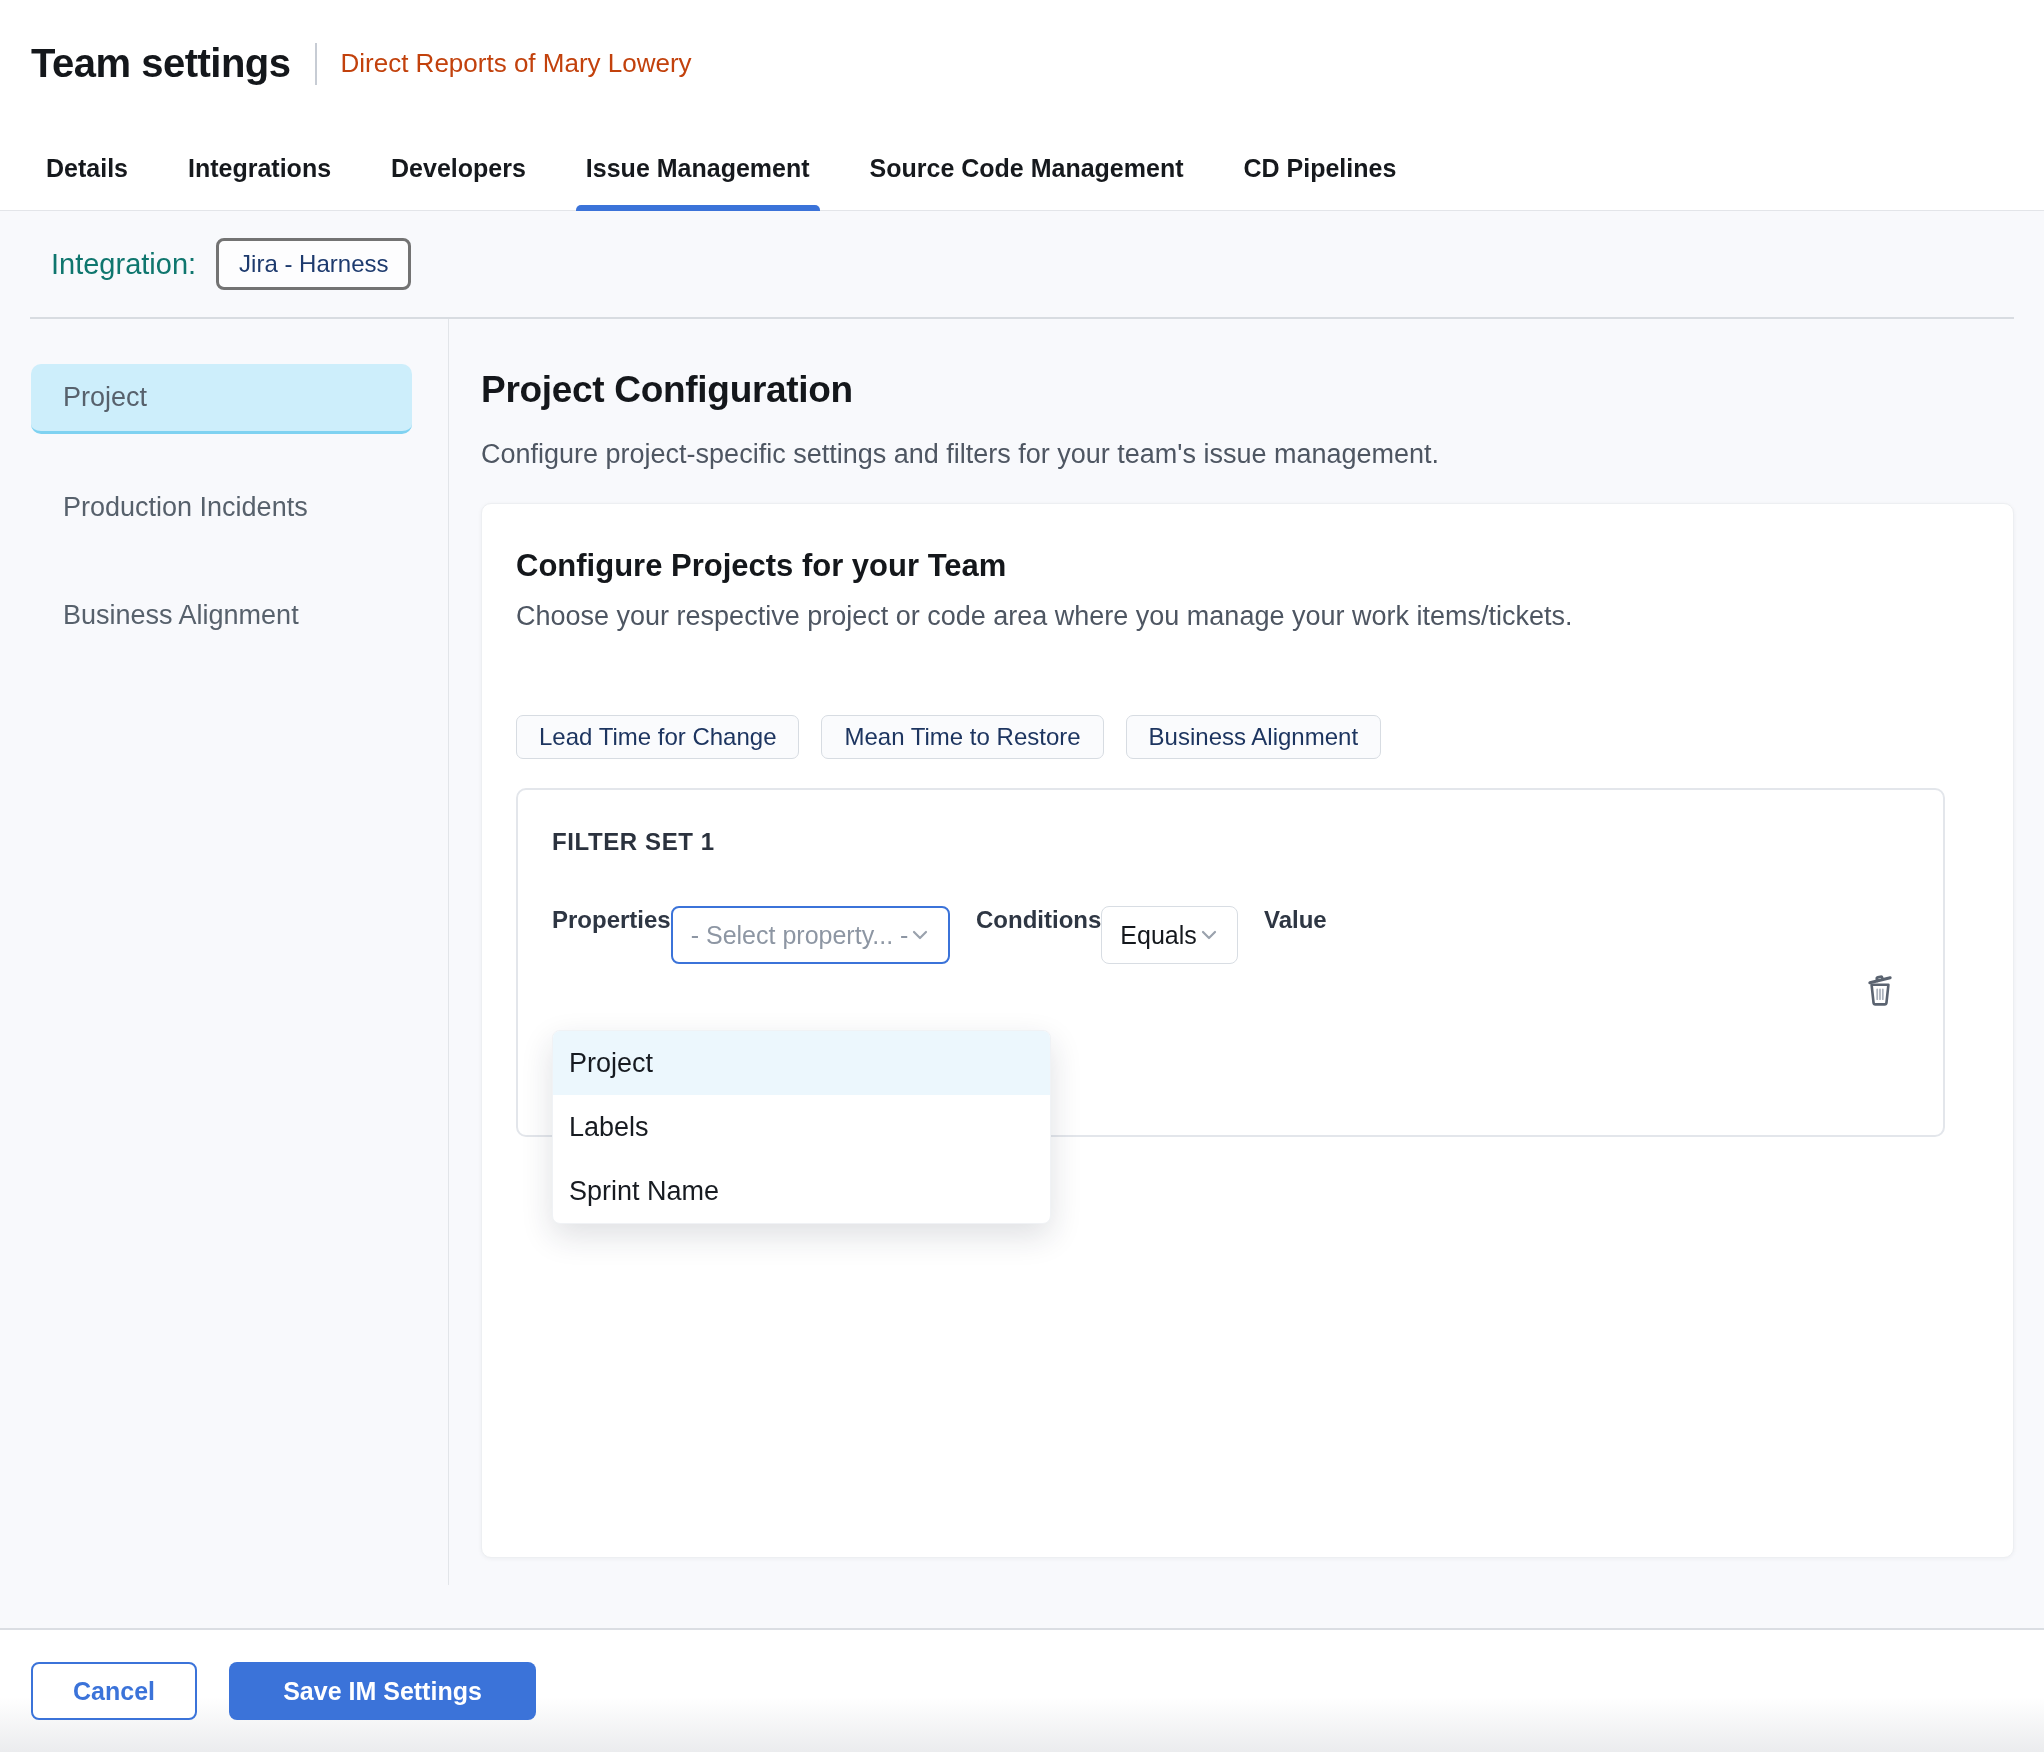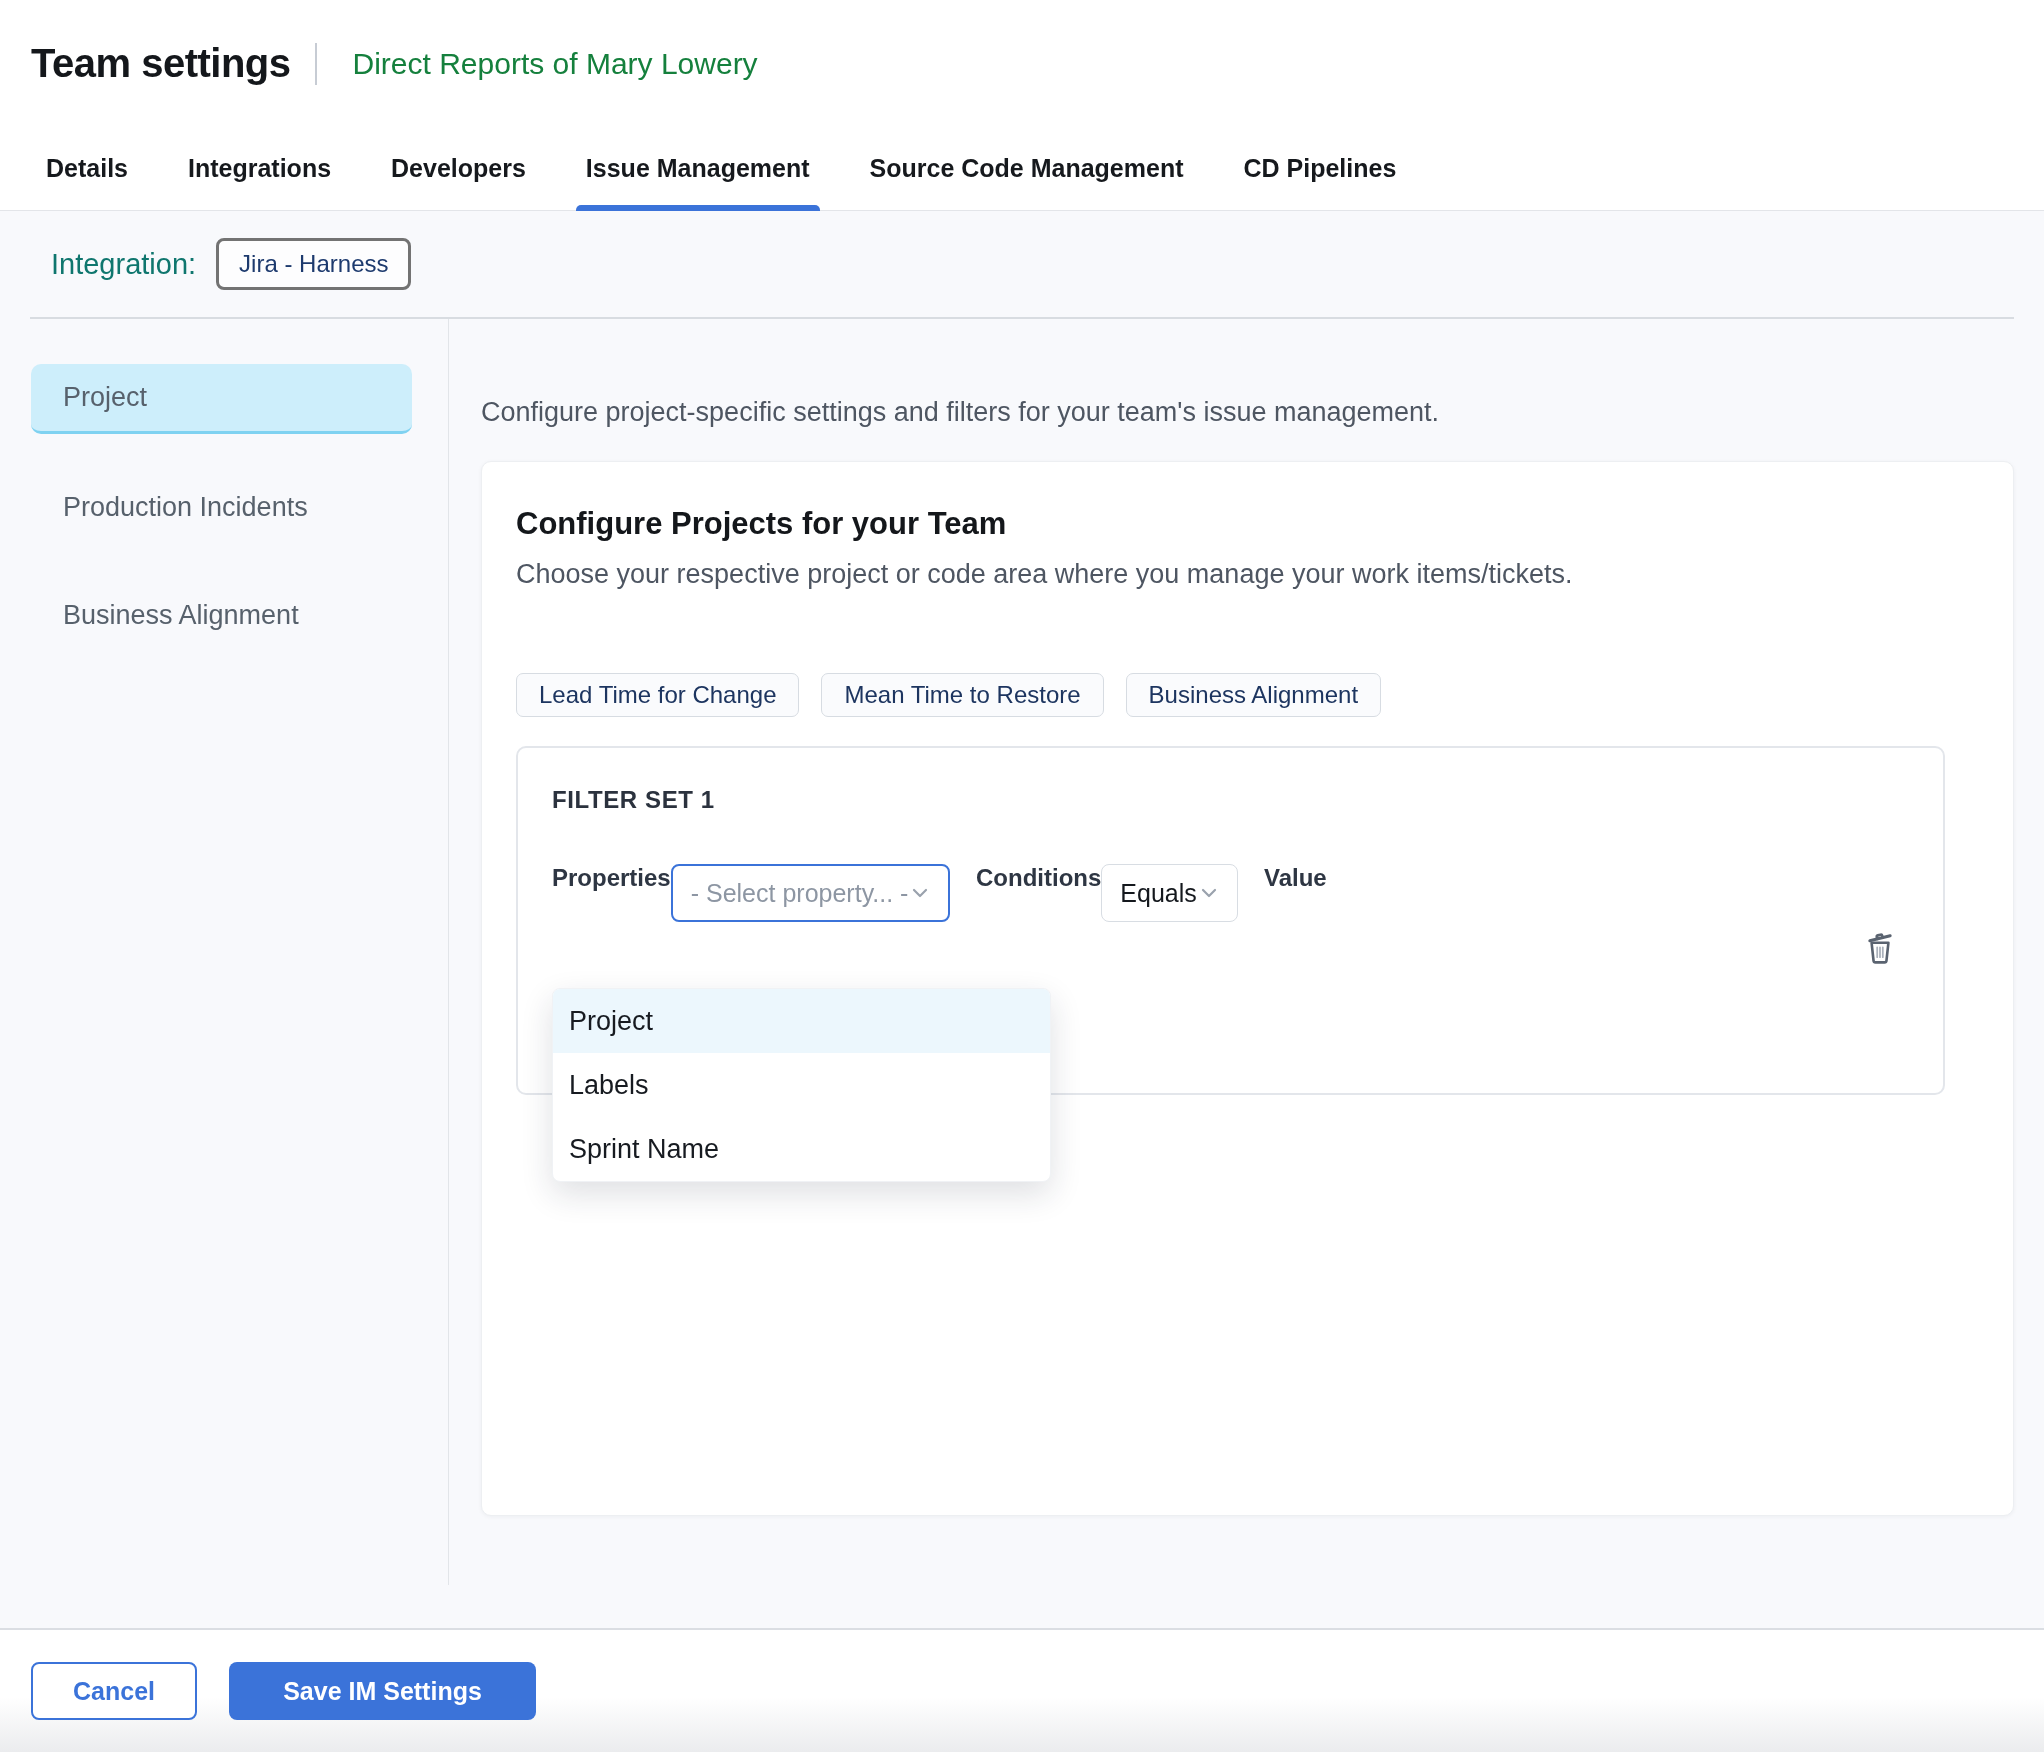--- a/index.html
+++ b/index.html
@@ -14,21 +14,21 @@
   
   .topbar {
     height: 127px;
     background: #ffffff;
     display: flex;
     align-items: center;
     padding-left: 31px;
   }
   .page-title { font-size: 40px; font-weight: 700; letter-spacing: -0.5px; color: #14171b; }
   .title-sep { width: 2px; height: 42px; background: #c7ccd4; margin: 0 24px; }
-  .page-subtitle { font-size: 30px; color: #15803d; margin-left: 12px; }
+  .page-subtitle { font-size: 26px; color: #c2410c; }
 
   
   .tabs {
     height: 84px;
     background: #ffffff;
     border-bottom: 1px solid #e3e5e9;
     display: flex;
     align-items: stretch;
     padding: 0 46px;
     gap: 60px;
@@ -285,20 +285,21 @@
   <div class="content">
     <div class="v-divider"></div>
 
     <aside class="sidebar">
       <div class="side-item active">Project</div>
       <div class="side-item">Production Incidents</div>
       <div class="side-item">Business Alignment</div>
     </aside>
 
     <main class="main">
+      <h2 class="section-title">Project Configuration</h2>
       <p class="section-desc">Configure project-specific settings and filters for your team's issue management.</p>
 
       <section class="card">
         <h3 class="card-title">Configure Projects for your Team</h3>
         <p class="card-desc">Choose your respective project or code area where you manage your work items/tickets.</p>
 
         <div class="chips">
           <button class="chip">Lead Time for Change</button>
           <button class="chip">Mean Time to Restore</button>
           <button class="chip">Business Alignment</button>

